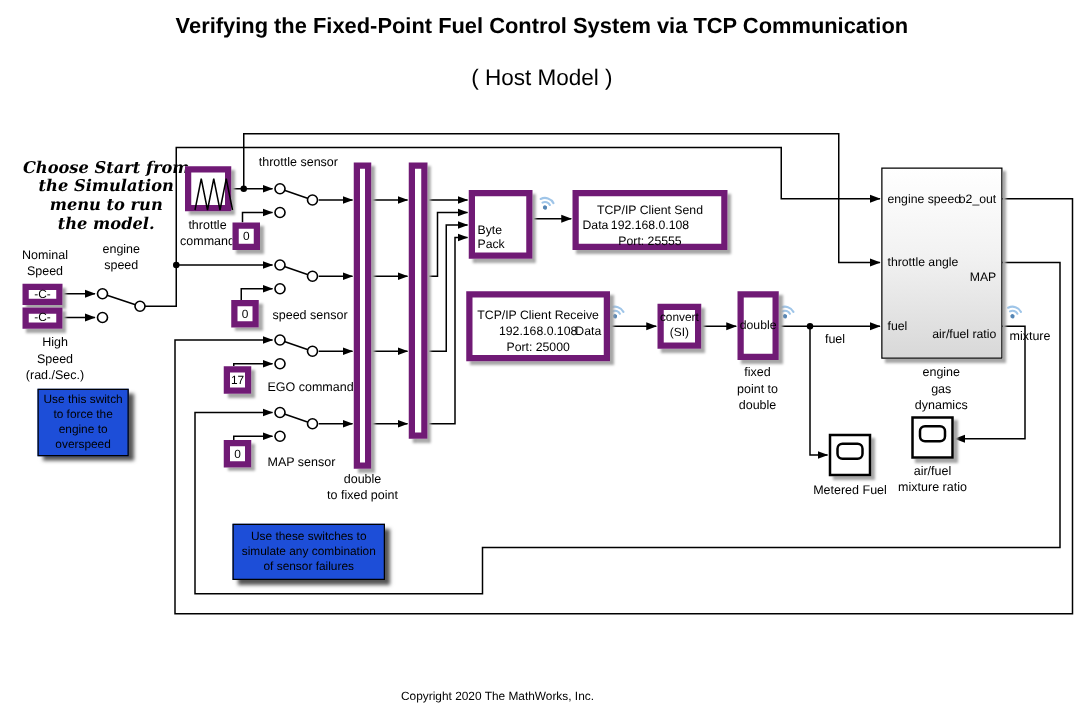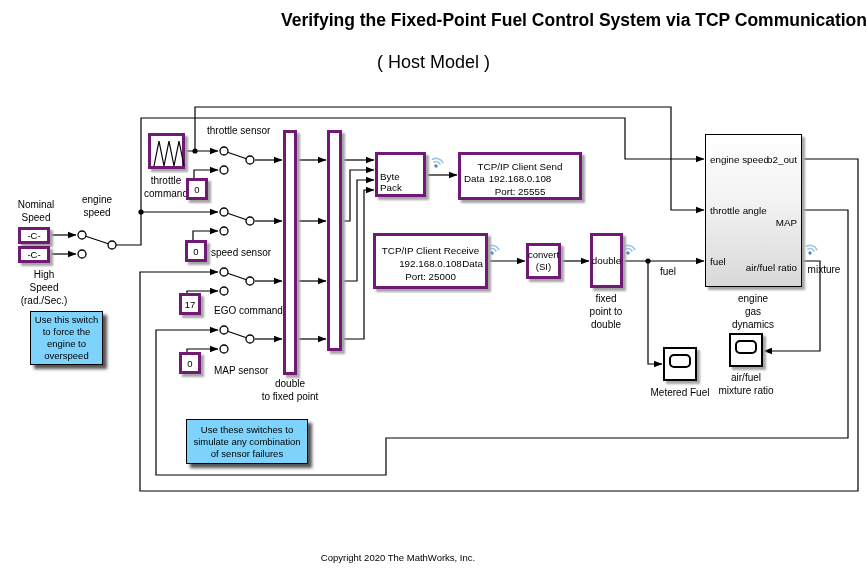--- a/index.html
+++ b/index.html
@@ -1,29 +1,29 @@
 <!DOCTYPE html>
 <html><head>
 <meta charset="utf-8">
 <style>
   html,body{margin:0;padding:0;background:#fff;}
   *{box-sizing:border-box;}
   #canvas{position:relative;width:867px;height:578px;background:#fff;overflow:hidden;
           font-family:"Liberation Sans",sans-serif;color:#000;}
   .abs{position:absolute;}
-  .ttl{width:867px;text-align:right;font-weight:bold;font-size:17.5px;}
+  .ttl{width:867px;text-align:center;font-weight:bold;font-size:17.5px;}
   .sub{width:867px;text-align:center;font-size:18px;}
   .serifnote{width:160px;text-align:center;font-family:"DejaVu Serif","Liberation Serif",serif;
              font-weight:bold;font-style:italic;font-size:13px;line-height:15px;white-space:pre-line;}
   .lbl{font-size:10px;line-height:13px;text-align:center;white-space:pre-line;}
   .lbl.left{text-align:left;}
-  .blk{background:#fff;border:3px solid #701a75;box-shadow:3px 3px 2px #a6a6a6;}
+  .blk{background:#fff;border:5px solid #701a75;box-shadow:3px 3px 2px #a6a6a6;}
   .ctr{display:flex;align-items:center;justify-content:center;}
   .cval{font-size:9.5px;}
-  .note{background:#7dd3fc;border:1px solid #000;box-shadow:4px 4px 3px #555;
+  .note{background:#1d4ed8;border:1px solid #000;box-shadow:4px 4px 3px #555;
         font-size:9.5px;line-height:12px;text-align:center;white-space:pre-line;
         display:flex;align-items:center;justify-content:center;}
   .tcp{font-size:9.8px;line-height:11px;}
   .tcp .ln{position:absolute;left:0;width:100%;text-align:center;}
   .portlab{position:absolute;font-size:9.8px;}
   .engine{background:linear-gradient(to bottom,#ffffff 0%,#f2f2f2 45%,#d8d8d8 100%);
           border:1px solid #000;box-shadow:3px 3px 2px #a6a6a6;}
   .eport{position:absolute;font-size:9.8px;line-height:12px;}
   .scope{background:#fff;border:2px solid #000;box-shadow:3px 3px 2px #a6a6a6;}
   .screen{position:absolute;left:4px;top:5px;width:22px;height:14px;border:2px solid #000;border-radius:5px;background:#fff;}
@@ -123,20 +123,24 @@
       <g transform="translate(810,253) rotate(18)">
         <path d="M -3.1 -3.1 A 4.4 4.4 0 0 1 3.1 -3.1"></path>
           <path d="M -5.4 -5.4 A 7.6 7.6 0 0 1 5.4 -5.4"></path>
         <circle cx="0" cy="0" r="1.7" fill="#5586b5" stroke="none"></circle>
       </g>
     </g>
   </svg>
 
   <div class="abs ttl" style="top:10px;left:0">Verifying the Fixed-Point Fuel Control System via TCP Communication</div>
   <div class="abs sub" style="top:52px;left:0">( Host Model )</div>
+  <div class="abs serifnote" style="left:5px;top:127px">Choose Start from
+the Simulation
+menu to run
+the model.</div>
 
   <div class="abs lbl" style="left:4px;top:198px;width:64px">Nominal
 Speed</div>
   <div class="abs lbl" style="left:67px;top:193px;width:60px">engine
 speed</div>
   <div class="abs blk ctr cval" style="left:18px;top:227px;width:32px;height:17px">-C-</div>
   <div class="abs blk ctr cval" style="left:18px;top:246px;width:32px;height:17px">-C-</div>
   <div class="abs lbl" style="left:4px;top:268px;width:80px">High
 Speed
 (rad./Sec.)</div>
@@ -150,34 +154,34 @@
       <polyline points="3,30 8,5 13,30 18,5 23,30 28,5 33,30" fill="none" stroke="#000" stroke-width="1.2"></polyline>
     </svg>
   </div>
   <div class="abs lbl" style="left:134px;top:174px;width:64px">throttle
 command</div>
 
   <div class="abs lbl left" style="left:207px;top:124px;width:95px">throttle sensor</div>
   <div class="abs blk ctr cval" style="left:186px;top:178px;width:22px;height:22px">0</div>
 
   <div class="abs blk ctr cval" style="left:185px;top:240px;width:22px;height:22px">0</div>
-  <div class="abs lbl left" style="left:211px;top:246px;width:85px">speed sensor</div>
+  <div class="abs lbl left" style="left:218px;top:246px;width:85px">speed sensor</div>
 
   <div class="abs blk ctr cval" style="left:179px;top:293px;width:22px;height:22px">17</div>
   <div class="abs lbl left" style="left:214px;top:304px;width:80px">EGO command</div>
 
   <div class="abs blk ctr cval" style="left:179px;top:352px;width:22px;height:22px">0</div>
   <div class="abs lbl left" style="left:214px;top:364px;width:85px">MAP sensor</div>
 
   <div class="abs blk" style="left:283px;top:130px;width:14px;height:245px"></div>
   <div class="abs lbl" style="left:240px;top:377px;width:100px">double
 to fixed point</div>
   <div class="abs blk" style="left:327px;top:130px;width:15px;height:221px"></div>
 
-  <div class="abs blk" style="left:375px;top:152px;width:51px;height:45px">
+  <div class="abs blk" style="left:375px;top:152px;width:51px;height:55px">
     <div class="abs" style="left:2px;bottom:1px;font-size:9.8px">Byte Pack</div>
   </div>
 
   <div class="abs blk tcp" style="left:458px;top:152px;width:124px;height:48px">
     <div class="ln" style="top:6px">TCP/IP Client Send</div>
     <div class="portlab" style="left:3px;top:18px">Data</div>
     <div class="ln" style="top:18px">192.168.0.108</div>
     <div class="ln" style="top:31px">Port: 25555</div>
   </div>
 

